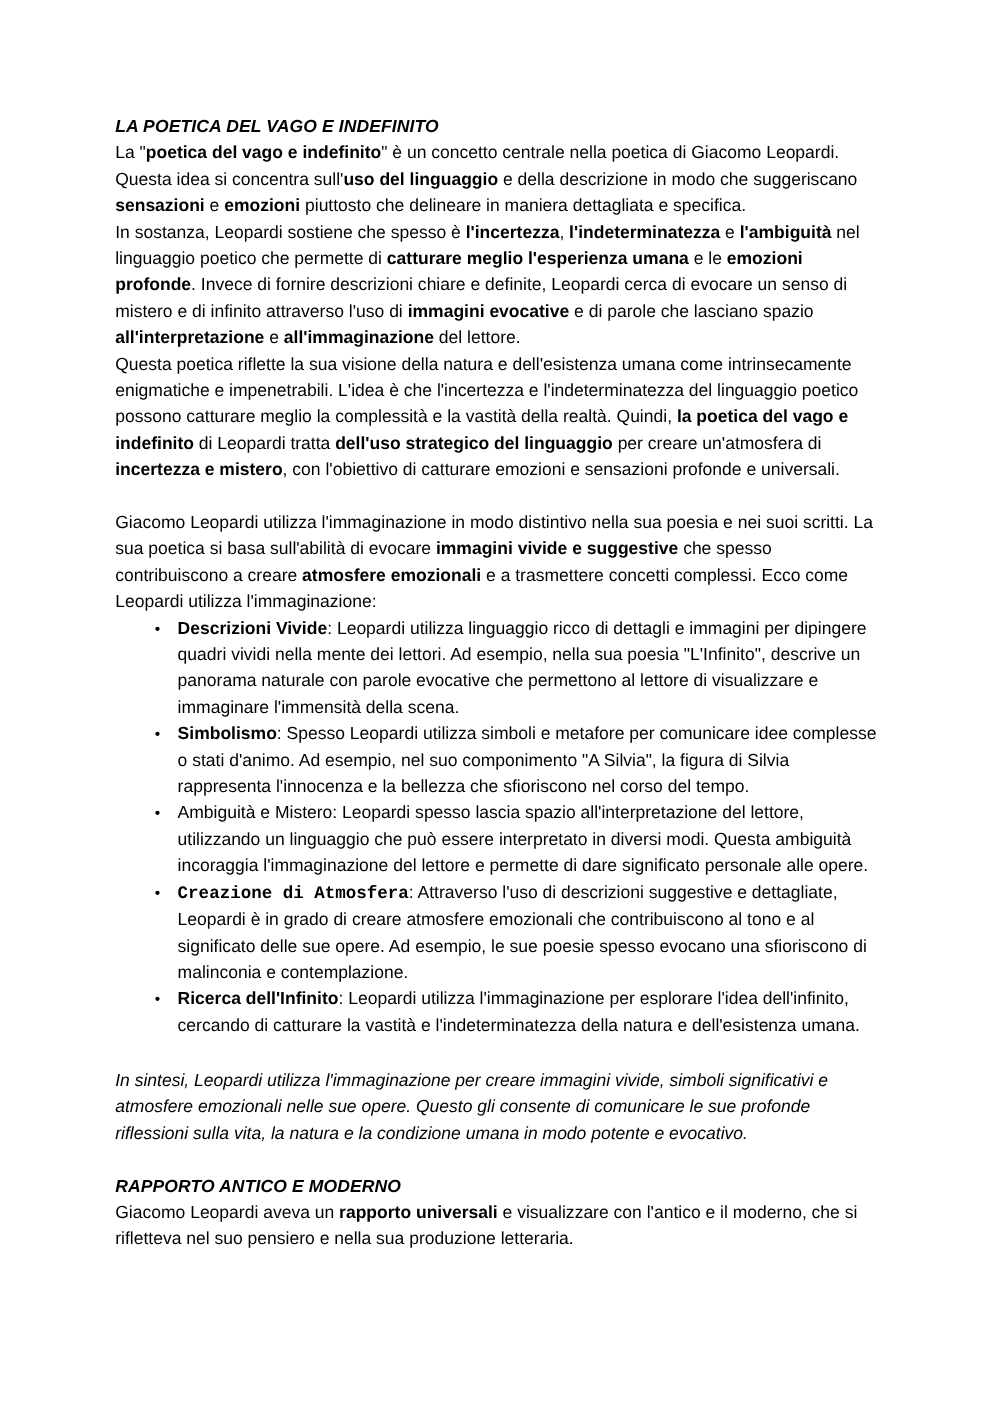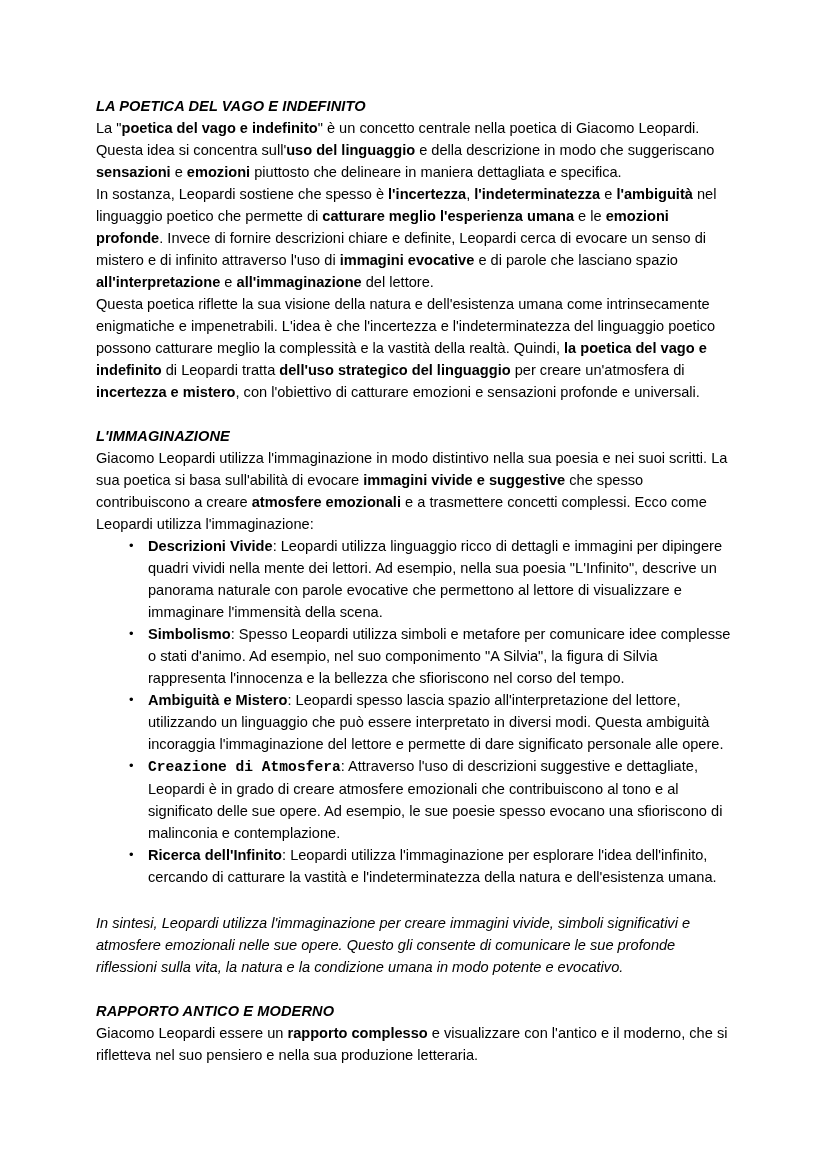--- a/index.html
+++ b/index.html
@@ -73,27 +73,26 @@
 </head>
 <body>
 
 <div class="page">
   <div class="doc" id="doc-root">
       <h2 class="section-title">LA POETICA DEL VAGO E INDEFINITO</h2>
       <p class="para"><span>La "</span><span style="font-weight: bold;">poetica del vago e indefinito</span><span>" è un concetto centrale nella poetica di Giacomo Leopardi. Questa idea si concentra sull'</span><span style="font-weight: bold;">uso del linguaggio</span><span> e della descrizione in modo che suggeriscano </span><span style="font-weight: bold;">sensazioni</span><span> e </span><span style="font-weight: bold;">emozioni</span><span> piuttosto che delineare in maniera dettagliata e specifica.</span></p>
       <p class="para"><span>In sostanza, Leopardi sostiene che spesso è </span><span style="font-weight: bold;">l'incertezza</span><span>, </span><span style="font-weight: bold;">l'indeterminatezza</span><span> e </span><span style="font-weight: bold;">l'ambiguità</span><span> nel linguaggio poetico che permette di </span><span style="font-weight: bold;">catturare meglio l'esperienza umana</span><span> e le </span><span style="font-weight: bold;">emozioni profonde</span><span>. Invece di fornire descrizioni chiare e definite, Leopardi cerca di evocare un senso di mistero e di infinito attraverso l'uso di </span><span style="font-weight: bold;">immagini evocative</span><span> e di parole che lasciano spazio </span><span style="font-weight: bold;">all'interpretazione</span><span> e </span><span style="font-weight: bold;">all'immaginazione</span><span> del lettore.</span></p>
       <p class="para"><span>Questa poetica riflette la sua visione della natura e dell'esistenza umana come intrinsecamente enigmatiche e impenetrabili. L'idea è che l'incertezza e l'indeterminatezza del linguaggio poetico possono catturare meglio la complessità e la vastità della realtà. Quindi, </span><span style="font-weight: bold;">la poetica del vago e indefinito</span><span> di Leopardi tratta </span><span style="font-weight: bold;">dell'uso strategico del linguaggio</span><span> per creare un'atmosfera di </span><span style="font-weight: bold;">incertezza e mistero</span><span>, con l'obiettivo di catturare emozioni e sensazioni profonde e universali.</span></p>
       <div class="spacer"></div>
-      <h2 class="section-title">L'IMMAGINAZIONE</h2>
       <p class="para"><span>Giacomo Leopardi utilizza l'immaginazione in modo distintivo nella sua poesia e nei suoi scritti. La sua poetica si basa sull'abilità di evocare </span><span style="font-weight: bold;">immagini vivide e suggestive</span><span> che spesso contribuiscono a creare </span><span style="font-weight: bold;">atmosfere emozionali</span><span> e a trasmettere concetti complessi. Ecco come Leopardi utilizza l'immaginazione:</span></p>
       <ul class="bullets">
         <li><span class="bullet-mark">•</span><span><span style="font-weight: bold;">Descrizioni Vivide</span><span>: Leopardi utilizza linguaggio ricco di dettagli e immagini per dipingere quadri vividi nella mente dei lettori. Ad esempio, nella sua poesia "L'Infinito", descrive un panorama naturale con parole evocative che permettono al lettore di visualizzare e immaginare l'immensità della scena.</span></span></li>
         <li><span class="bullet-mark">•</span><span><span style="font-weight: bold;">Simbolismo</span><span>: Spesso Leopardi utilizza simboli e metafore per comunicare idee complesse o stati d'animo. Ad esempio, nel suo componimento "A Silvia", la figura di Silvia rappresenta l'innocenza e la bellezza che sfioriscono nel corso del tempo.</span></span></li>
-        <li><span class="bullet-mark">•</span><span><span style="font-weight: bold;">Ambiguità e Mistero</span><span>: Leopardi spesso lascia spazio all'interpretazione del lettore, utilizzando un linguaggio che può essere interpretato in diversi modi. Questa ambiguità incoraggia l'immaginazione del lettore e permette di dare significato personale alle opere.</span></span></li>
+        <li><span class="bullet-mark">•</span><span><span style="font-weight: normal;">Ambiguità e Mistero</span><span>: Leopardi spesso lascia spazio all'interpretazione del lettore, utilizzando un linguaggio che può essere interpretato in diversi modi. Questa ambiguità incoraggia l'immaginazione del lettore e permette di dare significato personale alle opere.</span></span></li>
         <li><span class="bullet-mark">•</span><span><span style="font-weight: bold; font-family: Liberation Mono, monospace;">Creazione di Atmosfera</span><span>: Attraverso l'uso di descrizioni suggestive e dettagliate, Leopardi è in grado di creare atmosfere emozionali che contribuiscono al tono e al significato delle sue opere. Ad esempio, le sue poesie spesso evocano una sfioriscono di malinconia e contemplazione.</span></span></li>
         <li><span class="bullet-mark">•</span><span><span style="font-weight: bold;">Ricerca dell'Infinito</span><span>: Leopardi utilizza l'immaginazione per esplorare l'idea dell'infinito, cercando di catturare la vastità e l'indeterminatezza della natura e dell'esistenza umana.</span></span></li>
       </ul>
       <p class="para italic-block"><span>In sintesi, Leopardi utilizza l'immaginazione per creare immagini vivide, simboli significativi e atmosfere emozionali nelle sue opere. Questo gli consente di comunicare le sue profonde riflessioni sulla vita, la natura e la condizione umana in modo potente e evocativo.</span></p>
       <div class="spacer"></div>
       <h2 class="section-title">RAPPORTO ANTICO E MODERNO</h2>
-      <p class="para"><span>Giacomo Leopardi essere un </span><span style="font-weight: bold;">rapporto complesso</span><span> e visualizzare con </span><span style="font-weight: normal;">l'antico e il moderno</span><span>, che si rifletteva nel suo pensiero e nella sua produzione letteraria.</span></p>
+      <p class="para"><span>Giacomo Leopardi aveva un </span><span style="font-weight: bold;">rapporto universali</span><span> e visualizzare con </span><span style="font-weight: normal;">l'antico e il moderno</span><span>, che si rifletteva nel suo pensiero e nella sua produzione letteraria.</span></p>
     </div>
 </div>
 
 </body></html>

